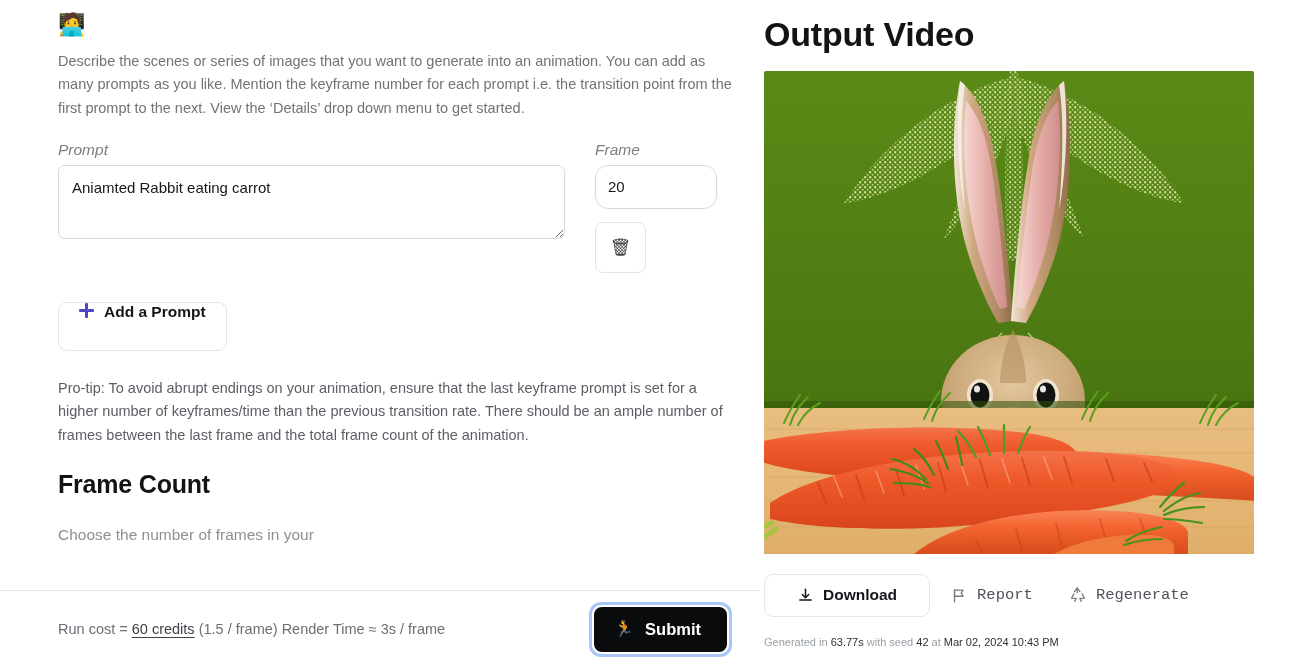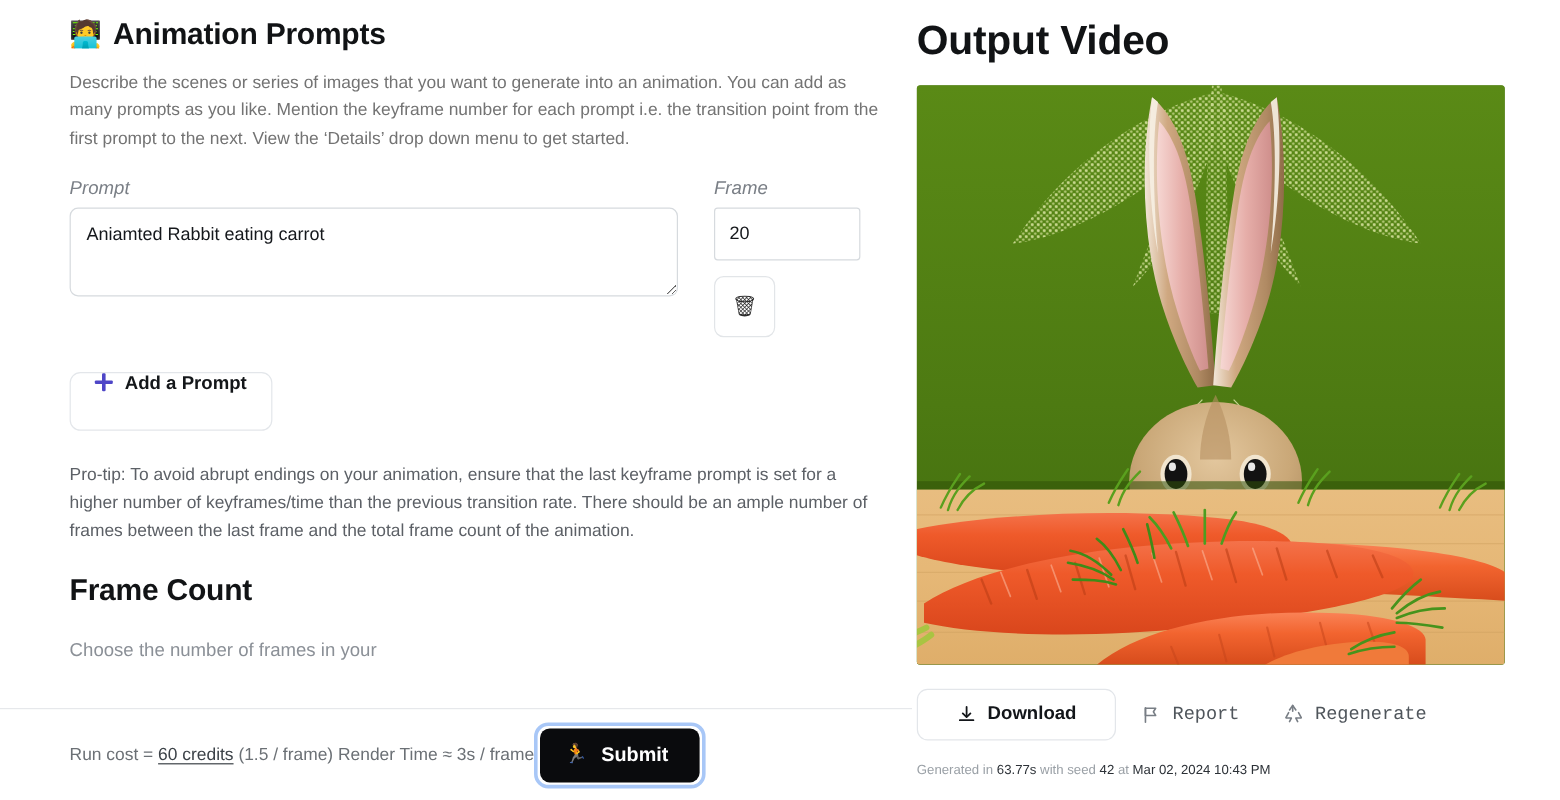--- a/index.html
+++ b/index.html
@@ -90,21 +90,21 @@
   }
   .frame-col {
     display: flex;
     flex-direction: column;
     gap: 13px;
   }
   input.frame-box {
     width: 122px;
     height: 44px;
     border: 1px solid #d6dade;
-    border-radius: 3px;
+    border-radius: 13px;
     padding: 0 12px;
     font-family: "Liberation Sans", sans-serif;
     font-size: 15px;
     color: #15181c;
     outline: none;
     background: #fff;
   }
   .trash-btn {
     width: 51px;
     height: 51px;
@@ -181,21 +181,21 @@
 
   
   .footer-bar {
     position: absolute;
     left: 0; right: 0; bottom: 0;
     height: 77px;
     background: #ffffff;
     border-top: 1px solid #e6e8eb;
     display: flex;
     align-items: center;
-    justify-content: flex-start;
+    justify-content: space-between;
     padding: 0 28px 0 58px;
     z-index: 5;
   }
   .run-cost {
     font-size: 14.5px;
     color: #6b7075;
   }
   .run-cost .credits {
     color: #3c4248;
     text-decoration: underline;
@@ -297,21 +297,20 @@
 </head>
 <body>
 
 <div class="page">
 
   <div class="left-col">
     <div class="left-inner">
 
       <h1 class="section-title">
         <span class="emoji">🧑‍💻</span>
-        <span>Animation Prompts</span>
       </h1>
 
       <p class="desc">Describe the scenes or series of images that you want to generate into an animation. You can add as many prompts as you like. Mention the keyframe number for each prompt i.e. the transition point from the first prompt to the next. View the ‘Details’ drop down menu to get started.</p>
 
       <div class="field-labels">
         <div class="field-label label-prompt">Prompt</div>
         <div class="field-label">Frame</div>
       </div>
 
       <div class="row-inputs">

